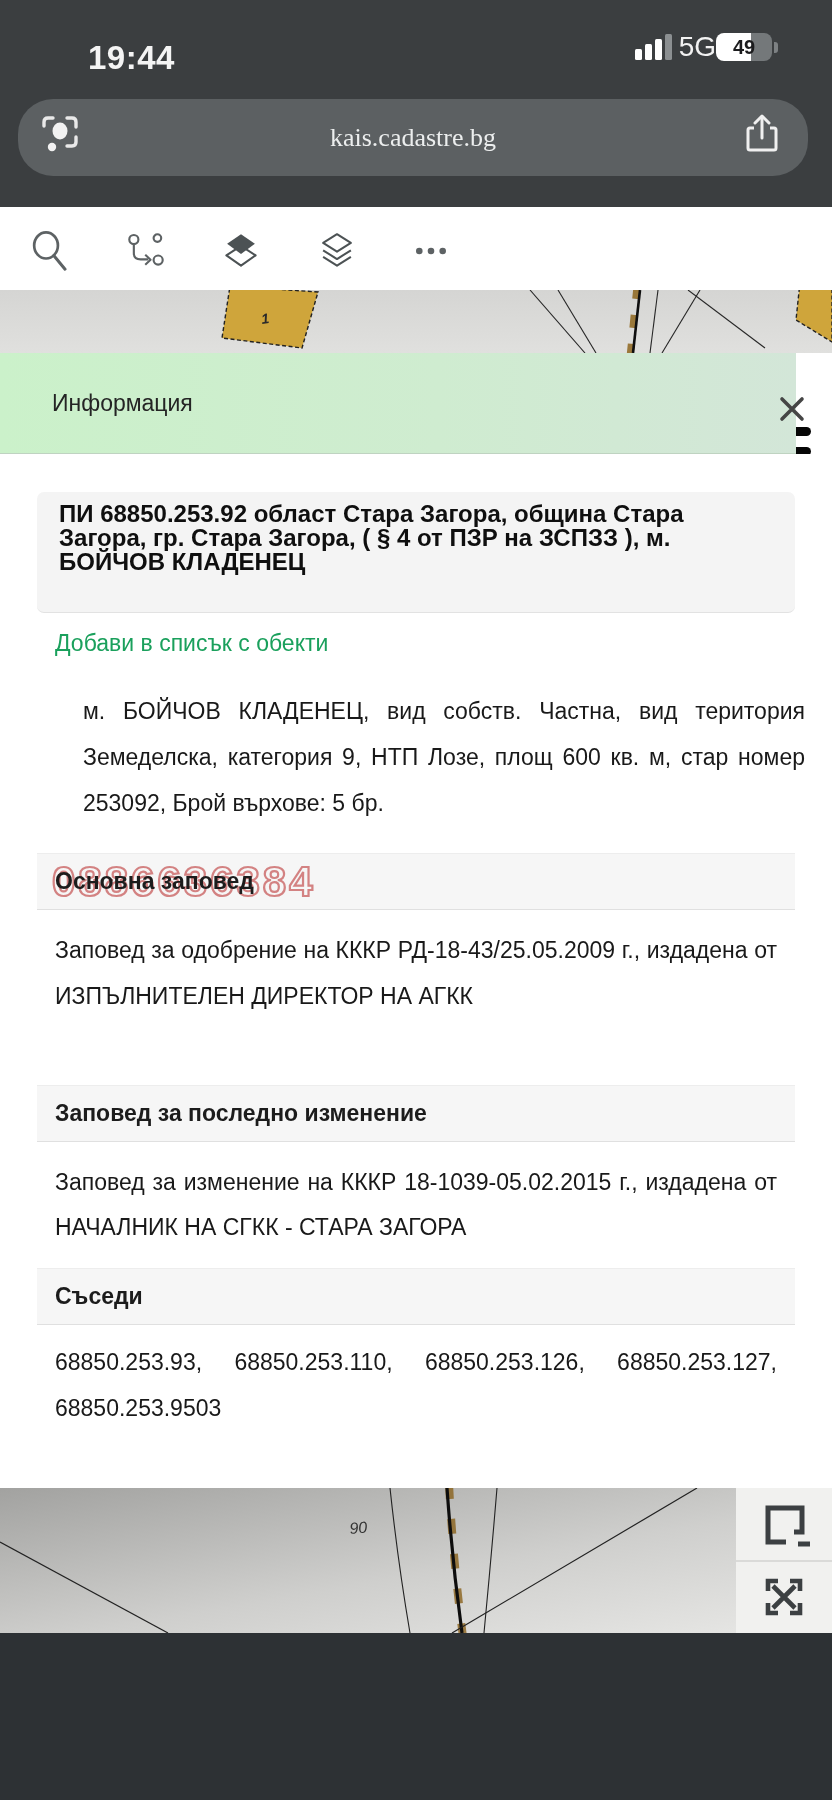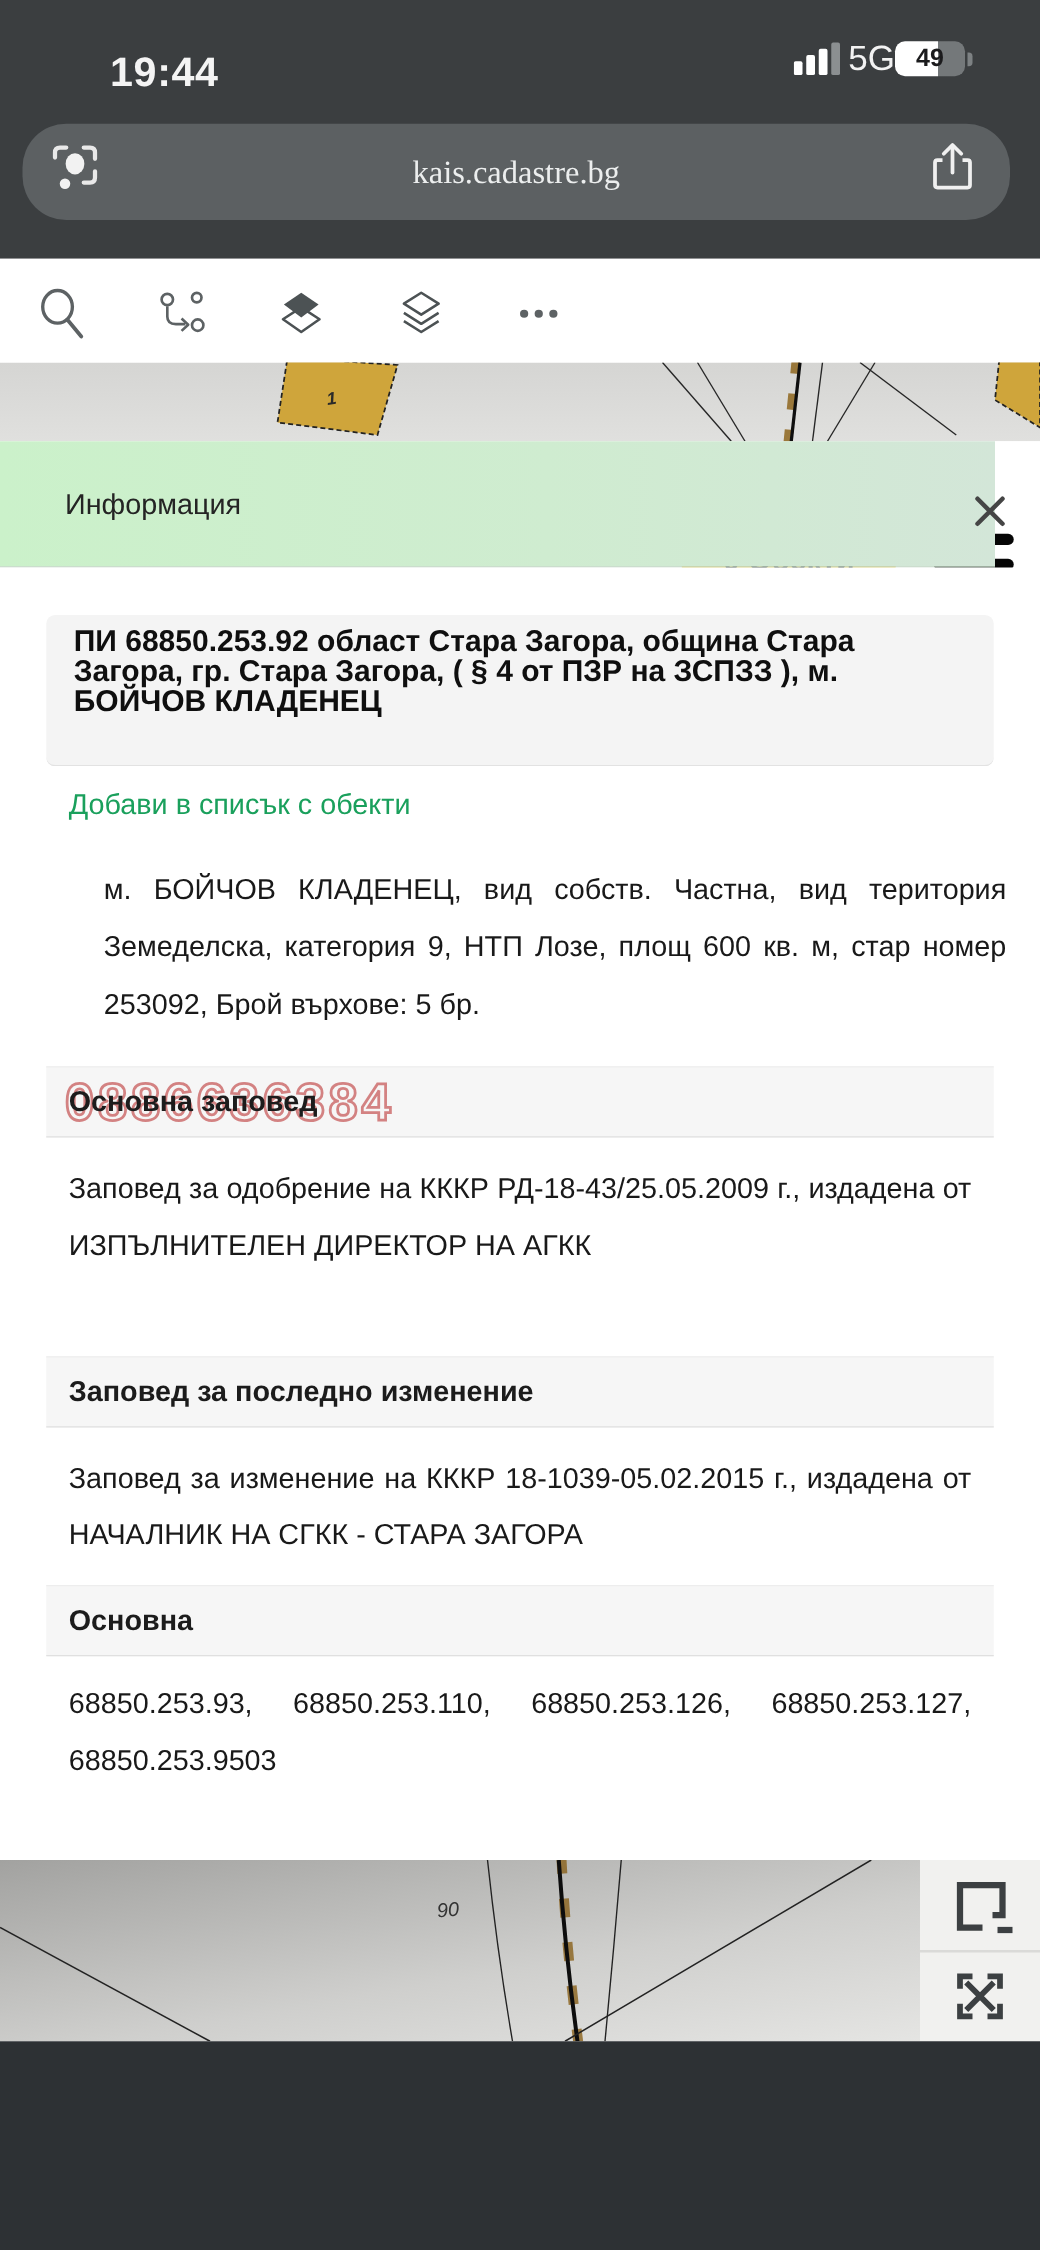--- a/index.html
+++ b/index.html
@@ -212,21 +212,21 @@
     <div class="section-heading">Основна заповед</div>
   </div>
   <div class="abs para body-1">Заповед за одобрение на КККР РД-18-43/25.05.2009 г., издадена от ИЗПЪЛНИТЕЛЕН ДИРЕКТОР НА АГКК</div>
 
   <div class="abs section-strip strip-2">
     <div class="section-heading">Заповед за последно изменение</div>
   </div>
   <div class="abs para body-2">Заповед за изменение на КККР 18-1039-05.02.2015 г., издадена от НАЧАЛНИК НА СГКК - СТАРА ЗАГОРА</div>
 
   <div class="abs section-strip strip-3">
-    <div class="section-heading">Основна</div>
+    <div class="section-heading">Съседи</div>
   </div>
   <div class="abs para body-3">68850.253.93, 68850.253.110, 68850.253.126, 68850.253.127, 68850.253.9503</div>
 </div>
 
 <div class="abs map-bottom">
   <svg width="832" height="145" viewBox="0 0 832 145">
     <defs>
       <linearGradient id="gbot" x1="0" y1="0" x2="1" y2="1">
         <stop offset="0" stop-color="#a2a2a0"></stop>
           <stop offset="0.55" stop-color="#cfcfcd"></stop>

